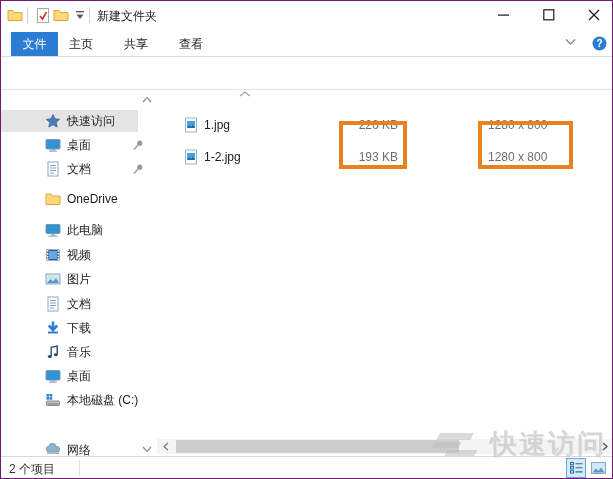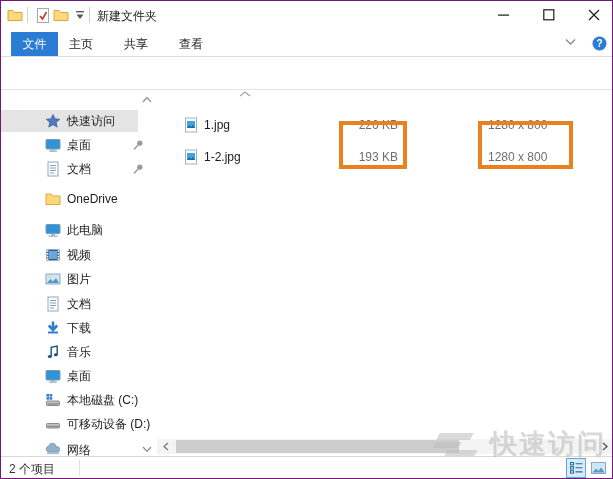--- a/index.html
+++ b/index.html
@@ -348,29 +348,20 @@
             <rect x="4.6" y="2" width="2.6" height="2.6" fill="#2f7dd1"></rect>
             <rect x="1.5" y="5.1" width="2.6" height="2.6" fill="#2f7dd1"></rect>
             <rect x="4.6" y="5.1" width="2.6" height="2.6" fill="#2f7dd1"></rect>
             <rect x="1.5" y="9" width="13" height="4.5" rx="0.8" fill="#c3c3c3" stroke="#8b8b8b"></rect>
             <rect x="2.5" y="11.2" width="11" height="1.5" fill="#8f8f8f"></rect>
           </svg>
       </span>
       <span class="lb">本地磁盘 (C:)</span>
     </div>
 
-    <div class="si lvl2" style="top:323px">
-      <span class="ic">
-        <svg width="16" height="16" viewBox="0 0 16 16">
-            <rect x="1.5" y="7.5" width="13" height="4.5" rx="0.8" fill="#c3c3c3" stroke="#8b8b8b"></rect>
-            <rect x="2.5" y="9.7" width="11" height="1.5" fill="#8f8f8f"></rect>
-          </svg>
-      </span>
-      <span class="lb">可移动设备 (D:)</span>
-    </div>
 
     <div class="si lvl1" style="top:349px">
       <span class="ic">
         <svg width="16" height="16" viewBox="0 0 16 16">
             <path d="M3.5 10a3 3 0 0 1 .4-5.9A3.6 3.6 0 0 1 11 4.6 2.8 2.8 0 0 1 12.7 10z" fill="#8fb2cc" stroke="#6f94b2" stroke-width=".8"></path>
             <rect x="2" y="10.5" width="12" height="1.4" fill="#9bb0c2"></rect>
           </svg>
       </span>
       <span class="lb">网络</span>
     </div>

